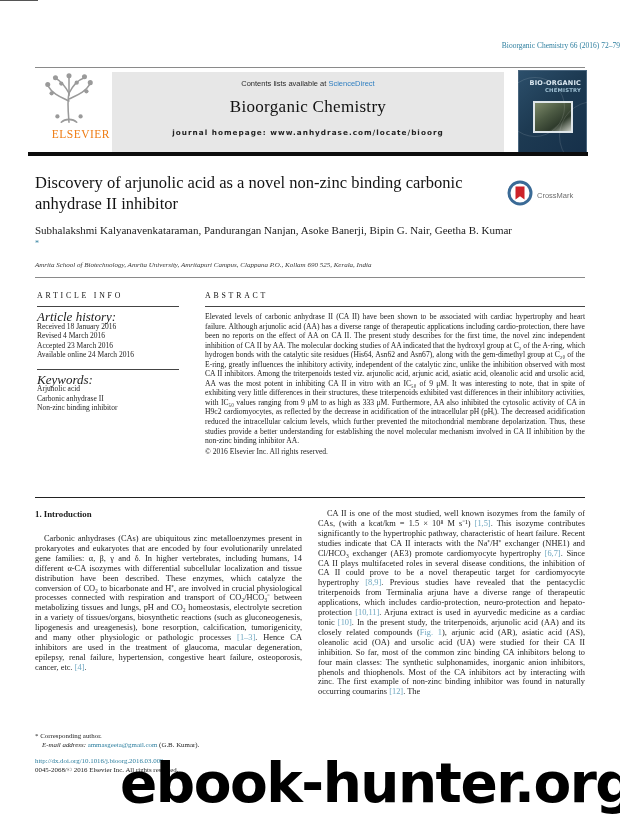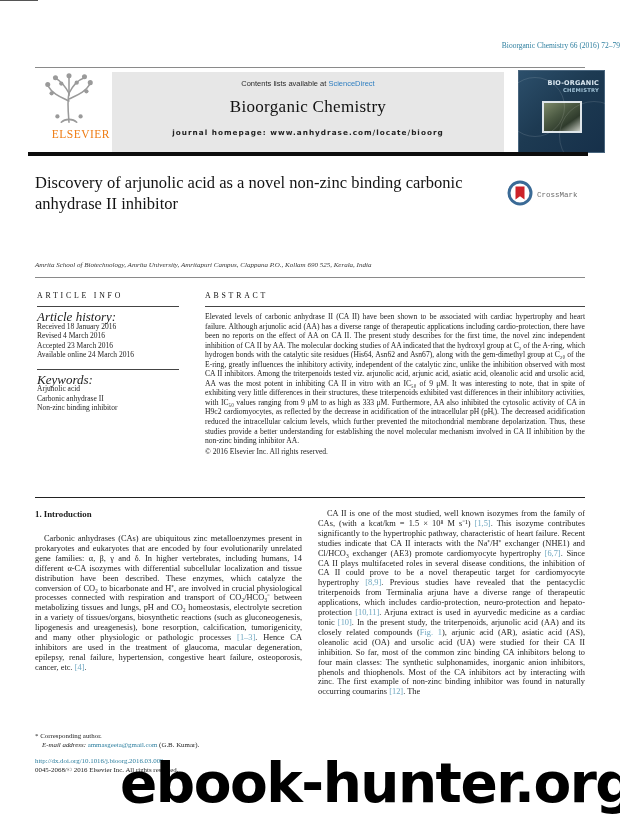--- a/index.html
+++ b/index.html
@@ -28,35 +28,35 @@
   .homepage-line { margin-top:11px; font-family:"DejaVu Sans", sans-serif;
     font-size:7.3px; font-weight:bold; letter-spacing:1px; color:#222; }
 
   
   .elsevier { top:72px; left:28px; width:82px; height:80px; text-align:right; }
   .elsevier svg { display:block; margin:0 auto; }
   .elsevier-word { font-family:"Liberation Serif", serif; font-size:11.5px;
     color:#ef7c13; letter-spacing:.5px; margin-top:-2px; }
 
   
-  .cover { top:70px; left:518px; width:87px; height:83px;
+  .cover { top:70px; left:518px; width:69px; height:83px;
     background:linear-gradient(135deg,#2c4f6b 0%, #1d3a52 45%, #16304a 100%);
     border:1px solid #49657d; padding:5px 5px 0 5px; }
   .cover-title { text-align:right; color:#dce9f2;
     font-family:"DejaVu Sans", sans-serif; font-weight:bold;
     font-size:6.5px; letter-spacing:.2px; line-height:7px; margin-top:4px; }
   .cover-title .sub { font-size:5.3px; color:#9fc0d4; font-weight:bold; }
   .cover-photo { width:40px; height:32px; margin:7px auto 0 auto;
     background:linear-gradient(145deg,#7d8a6a 0%, #4c5a43 40%, #2f3b2c 70%, #c9cdc4 100%);
     border:2px solid #dfe6ea; }
   .cover-swirl { position:absolute; border-radius:50%; border:1px solid rgba(255,255,255,.12); }
 
   
   .crossmark { top:179px; left:507px; width:90px; height:32px; display:flex; align-items:center; }
-  .crossmark-text { font-family:Liberation Mono, monospace; font-size:7.5px;
+  .crossmark-text { font-family:Liberation Sans, sans-serif; font-size:7.5px;
     color:#6d6d6d; margin-left:4px; }
 
   
   .article-title { top:172px; left:35px; width:465px; font-size:16.5px;
     line-height:21px; color:#141414; }
   .authors { top:223px; left:35px; width:478px; font-size:11px; line-height:14px; color:#1a1a1a; }
   .corresp-mark { color:#2e7f9f; font-size:8px; vertical-align:super; }
   .affiliation { top:261px; left:35px; width:520px; font-style:italic;
     font-size:7px; color:#333; }
 
@@ -155,20 +155,24 @@
   <div class="abs article-title">Discovery of arjunolic acid as a novel non-zinc binding carbonic anhydrase II inhibitor</div>
   <div class="abs crossmark">
     <span>
       <svg width="26" height="26" viewBox="0 0 26 26">
         <circle cx="13" cy="13" r="11" fill="none" stroke="#3a6a96" stroke-width="3"></circle>
         <path d="M8.5 6.5 h9 v13 l-4.5 -3.2 l-4.5 3.2 z" fill="#cc2229"></path>
       </svg>
     </span>
     <span class="crossmark-text">CrossMark</span>
   </div>
+  <div class="abs authors">
+    <span>Subhalakshmi Kalyanavenkataraman, Pandurangan Nanjan, Asoke Banerji, Bipin G. Nair, Geetha B. Kumar</span>
+    <span class="corresp-mark">*</span>
+  </div>
   <div class="abs affiliation">Amrita School of Biotechnology, Amrita University, Amritapuri Campus, Clappana P.O., Kollam 690 525, Kerala, India</div>
 
   <div class="rule" style="top:277px; left:35px; width:550px;"></div>
 
   <div class="abs info-col">
     <div class="section-heading">ARTICLE INFO</div>
     <div style="width:142px; height:1px; background:#444; margin:6px 0 5px 0;"></div>
     <div class="info-label">Article history:</div>
     <div class="info-line">Received 18 January 2016</div>
     <div class="info-line">Revised 4 March 2016</div>

